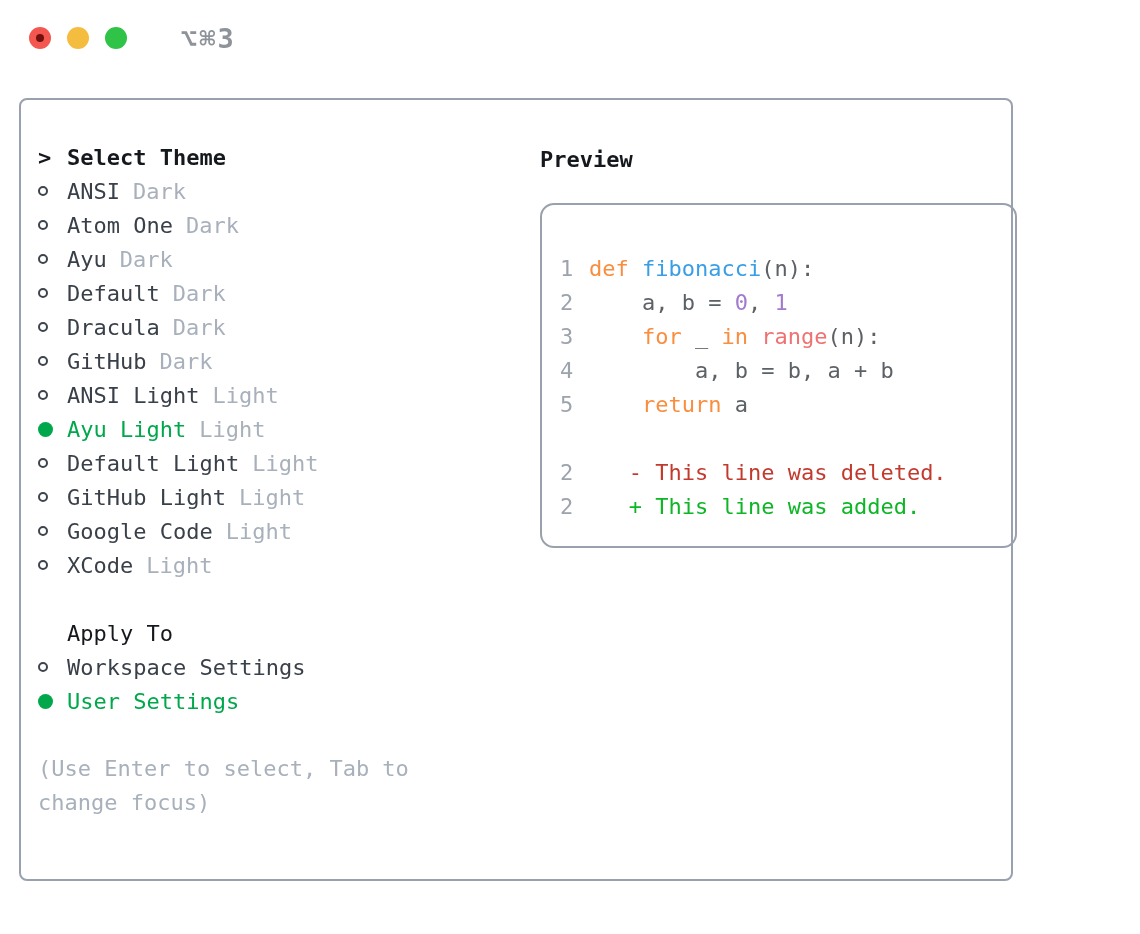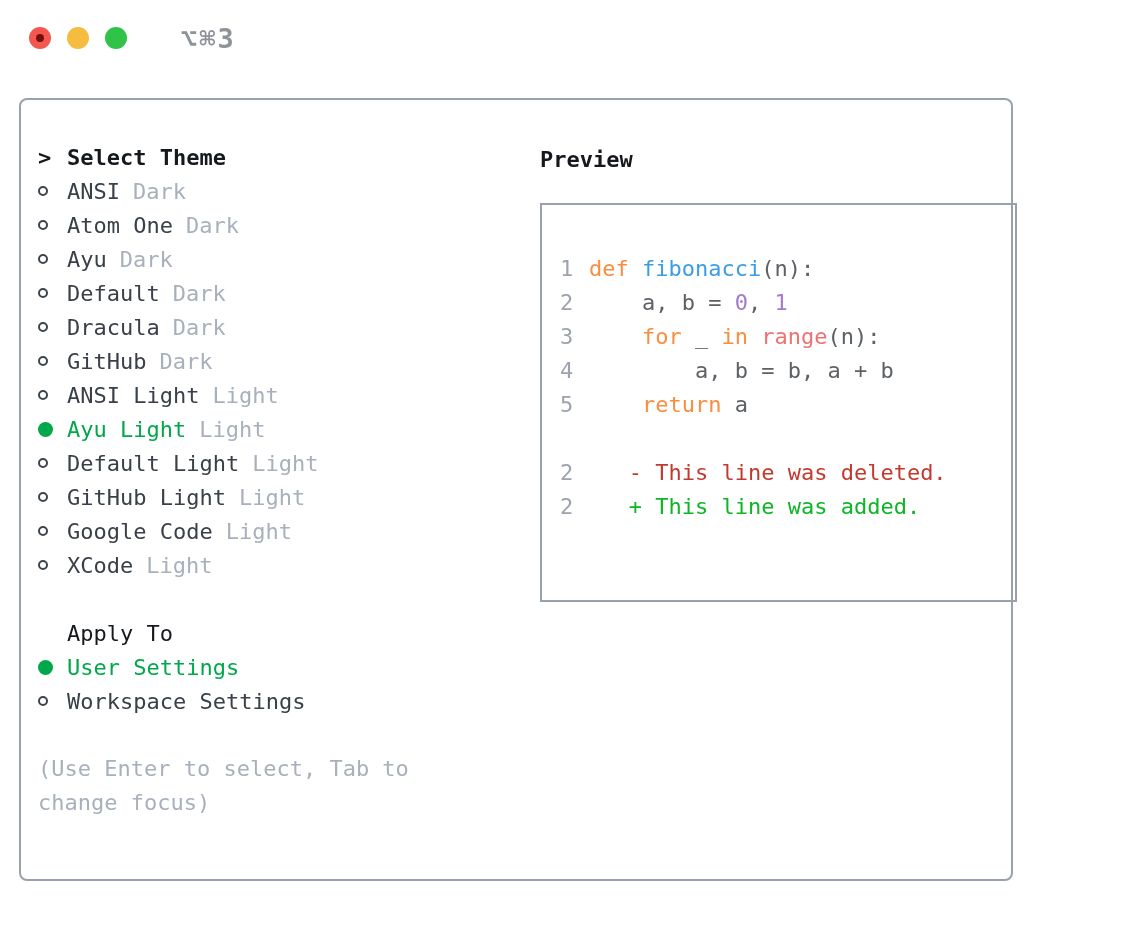--- a/index.html
+++ b/index.html
@@ -119,23 +119,23 @@
   
   .preview-col {
     position: absolute;
     left: 503px;
     top: 42px;
     padding-left: 16px;
   }
   .preview-box {
     margin-top: 27px;
     width: 477px;
-    height: 399px;
+    height: 345px;
     border: 2px solid var(--border);
-    border-radius: 0;
+    border-radius: 14px;
     padding: 47px 10px 0 18px;
     overflow: hidden;
   }
   .code-row {
     height: 34px;
     line-height: 34px;
     white-space: pre;
   }
   .lnum {
     display: inline-block;
@@ -189,22 +189,22 @@
         </div>
 
       <div class="spacer"></div>
 
       <div class="row">
         <span class="bullet"></span>
         <span style="color:var(--text-strong)">Apply To</span>
       </div>
 
       <div>
+          <div class="row item"><span class="bullet"><span class="circle"></span></span><span class="label">Workspace Settings</span></div>
           <div class="row item selected"><span class="bullet"><span class="circle filled"></span></span><span class="label">User Settings</span></div>
-          <div class="row item"><span class="bullet"><span class="circle"></span></span><span class="label">Workspace Settings</span></div>
         </div>
 
       <div class="spacer"></div>
 
       <div class="footer-line">(Use Enter to select, Tab to</div>
       <div class="footer-line">change focus)</div>
     </div>
 
     <div class="preview-col">
       <div class="row">

